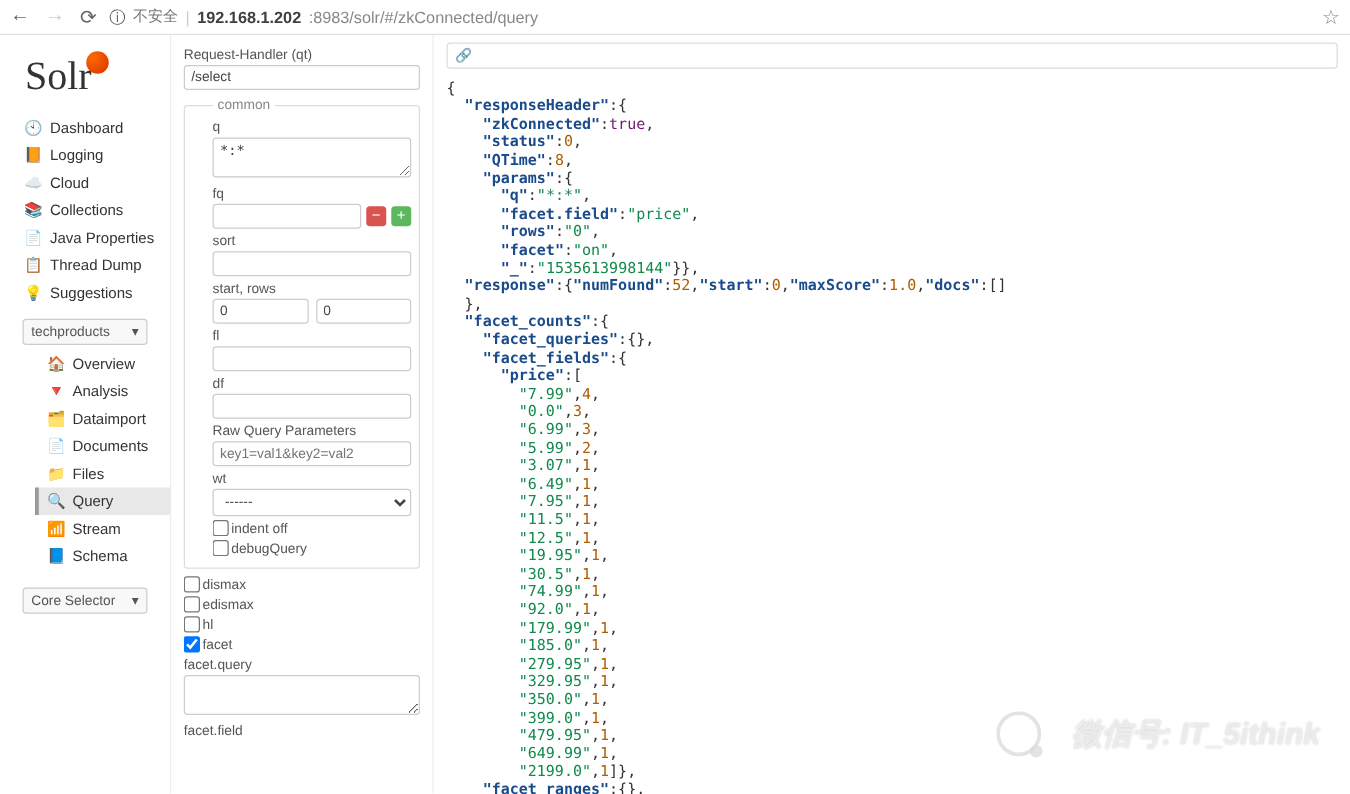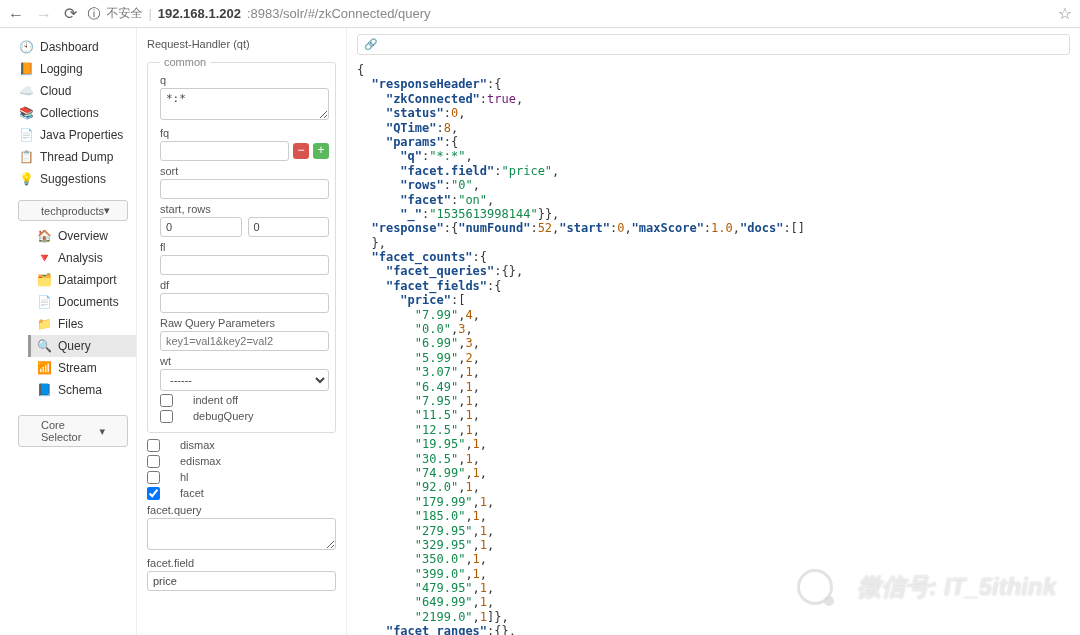--- a/index.html
+++ b/index.html
@@ -12,37 +12,37 @@
 .url-host { color: #404040; font-weight: 700; }
 .url-rest { color: #888; }
 .star { color: #888; font-size: 16px; }
 .main { display: flex; height: 607px; }
 .sidebar { width: 137px; border-right: 1px solid #eee; padding: 8px 0 0 0; }
 .logo { padding: 6px 0 12px 20px; }
 .logo-text { font-size: 32px; font-family: Georgia, serif; color: #333; }
 .logo-icon { display: inline-block; width: 18px; height: 18px; background: radial-gradient(circle at 30% 30%, #ff6a00, #d53300); border-radius: 50%; position: relative; top: -12px; margin-left: -4px; }
 .nav-item { display: flex; align-items: center; gap: 6px; padding: 4px 8px 4px 20px; cursor: pointer; color: #333; }
 .nav-icon { width: 14px; height: 14px; display: inline-flex; align-items: center; justify-content: center; font-size: 12px; }
-.core-select { margin: 10px 8px 4px 18px; border: 1px solid #ccc; border-radius: 3px; padding: 3px 22px; font-size: 11px; color: #555; display: flex; justify-content: space-between; align-items: center; background: #f8f8f8; }
+.core-select { margin: 10px 18px 4px 18px; border: 1px solid #ccc; border-radius: 3px; padding: 3px 6px; font-size: 11px; color: #555; display: flex; justify-content: space-between; align-items: center; background: #f8f8f8; }
 .sub-nav { padding-left: 28px; }
 .sub-nav .nav-item { padding-left: 10px; }
 .sub-nav .active { background: #e8e8e8; border-left: 3px solid #999; padding-left: 7px; font-weight: 500; }
 .form-panel { width: 210px; border-right: 1px solid #eee; padding: 6px 10px; overflow-y: auto; height: 100%; }
 .form-panel label { display: block; font-size: 11px; color: #555; margin: 4px 0 2px 0; }
 .form-panel input[type=text], .form-panel textarea, .form-panel select { width: 100%; border: 1px solid #ccc; border-radius: 3px; padding: 3px 5px; font-size: 11px; color: #444; background: #fff; }
 .form-panel textarea { height: 32px; resize: vertical; }
-fieldset { border: 1px solid #ddd; border-radius: 3px; padding: 2px 6px 6px 12px; margin: 6px 0; }
+fieldset { border: 1px solid #ddd; border-radius: 3px; padding: 2px 6px 6px 22px; margin: 6px 0; }
 fieldset legend { font-size: 11px; color: #888; padding: 0 4px; }
 .row2 { display: flex; gap: 6px; }
 .row2 input { flex: 1; }
 .fq-row { display: flex; gap: 4px; align-items: center; }
 .fq-row input { flex: 1; }
 .btn-rm { width: 16px; height: 16px; background: #d9534f; color: #fff; border-radius: 3px; font-size: 12px; line-height: 14px; text-align: center; cursor: pointer; }
 .btn-add { width: 16px; height: 16px; background: #5cb85c; color: #fff; border-radius: 3px; font-size: 12px; line-height: 14px; text-align: center; cursor: pointer; }
-.chk { display: flex; gap: 20px; margin: 3px 0; font-size: 11px; color: #555; }
+.chk { display: flex; align-items: center; gap: 2px; margin: 3px 0; font-size: 11px; color: #555; }
 .chk input { margin: 0; }
 .result-panel { flex: 1; padding: 6px 10px; font-family: Menlo, Consolas, monospace; font-size: 12px; overflow: auto; height: 100%; }
 .result-url { display: flex; align-items: center; gap: 6px; border: 1px solid #ddd; border-radius: 3px; padding: 3px 6px; margin-bottom: 8px; font-family: Arial; color: #666; font-size: 11px; }
 .json-line { white-space: pre; line-height: 1.2; }
 .k { color: #1a4b8a; font-weight: bold; }
 .s { color: #118a4c; }
 .n { color: #b05c00; }
 .b { color: #701a75; }
 .watermark { position: absolute; right: 24px; bottom: 30px; color: rgba(240,240,240,0.85); font-size: 24px; font-weight: bold; font-style: italic; text-shadow: 0 0 2px #ccc; pointer-events: none; display:flex; align-items:center; gap:24px;}
 .wm-icon { width:36px; height:36px; border:3px solid rgba(220,220,220,0.8); border-radius:50%; position:relative;}
@@ -62,20 +62,23 @@
     <span class="insecure">不安全</span>
     <span style="color:#ccc">|</span>
     <span class="url-host">192.168.1.202</span>
       <span class="url-rest">:8983/solr/#/zkConnected/query</span>
   </div>
   <span class="star">☆</span>
 </div>
 
 <div class="main">
   <div class="sidebar">
+    <div class="logo">
+      <span class="logo-text">Solr</span><span class="logo-icon"></span>
+    </div>
     <div class="nav-item">
         <span class="nav-icon">🕙</span>
         <span>Dashboard</span>
       </div>
     <div class="nav-item">
         <span class="nav-icon">📙</span>
         <span>Logging</span>
       </div>
     <div class="nav-item">
         <span class="nav-icon">☁️</span>
@@ -139,20 +142,21 @@
     </div>
 
     <div class="core-select" style="margin-top:14px">
       <span>Core Selector</span>
       <span>▾</span>
     </div>
   </div>
 
   <div class="form-panel">
     <label>Request-Handler (qt)</label>
+    <input type="text" value="/select" style="">
 
     <fieldset>
       <legend>common</legend>
       <label>q</label>
       <textarea style="">*:*</textarea>
 
       <label>fq</label>
       <div class="fq-row">
         <input type="text" style="">
         <span class="btn-rm">−</span>
@@ -204,21 +208,20 @@
       </div>
     <div class="chk">
         <input type="checkbox" checked="" style="">
         <span>facet</span>
       </div>
 
     <label>facet.query</label>
     <textarea style=""></textarea>
 
     <label>facet.field</label>
-    <input type="text" value="price" style="">
   </div>
 
   <div class="result-panel">
     <div class="result-url">
       <span>🔗</span>
     </div>
     <div id="json-out">
         <div class="json-line">{</div>
         <div class="json-line">  <span class="k">"responseHeader"</span>:{</div>
         <div class="json-line">    <span class="k">"zkConnected"</span>:<span class="b">true</span>,</div>

